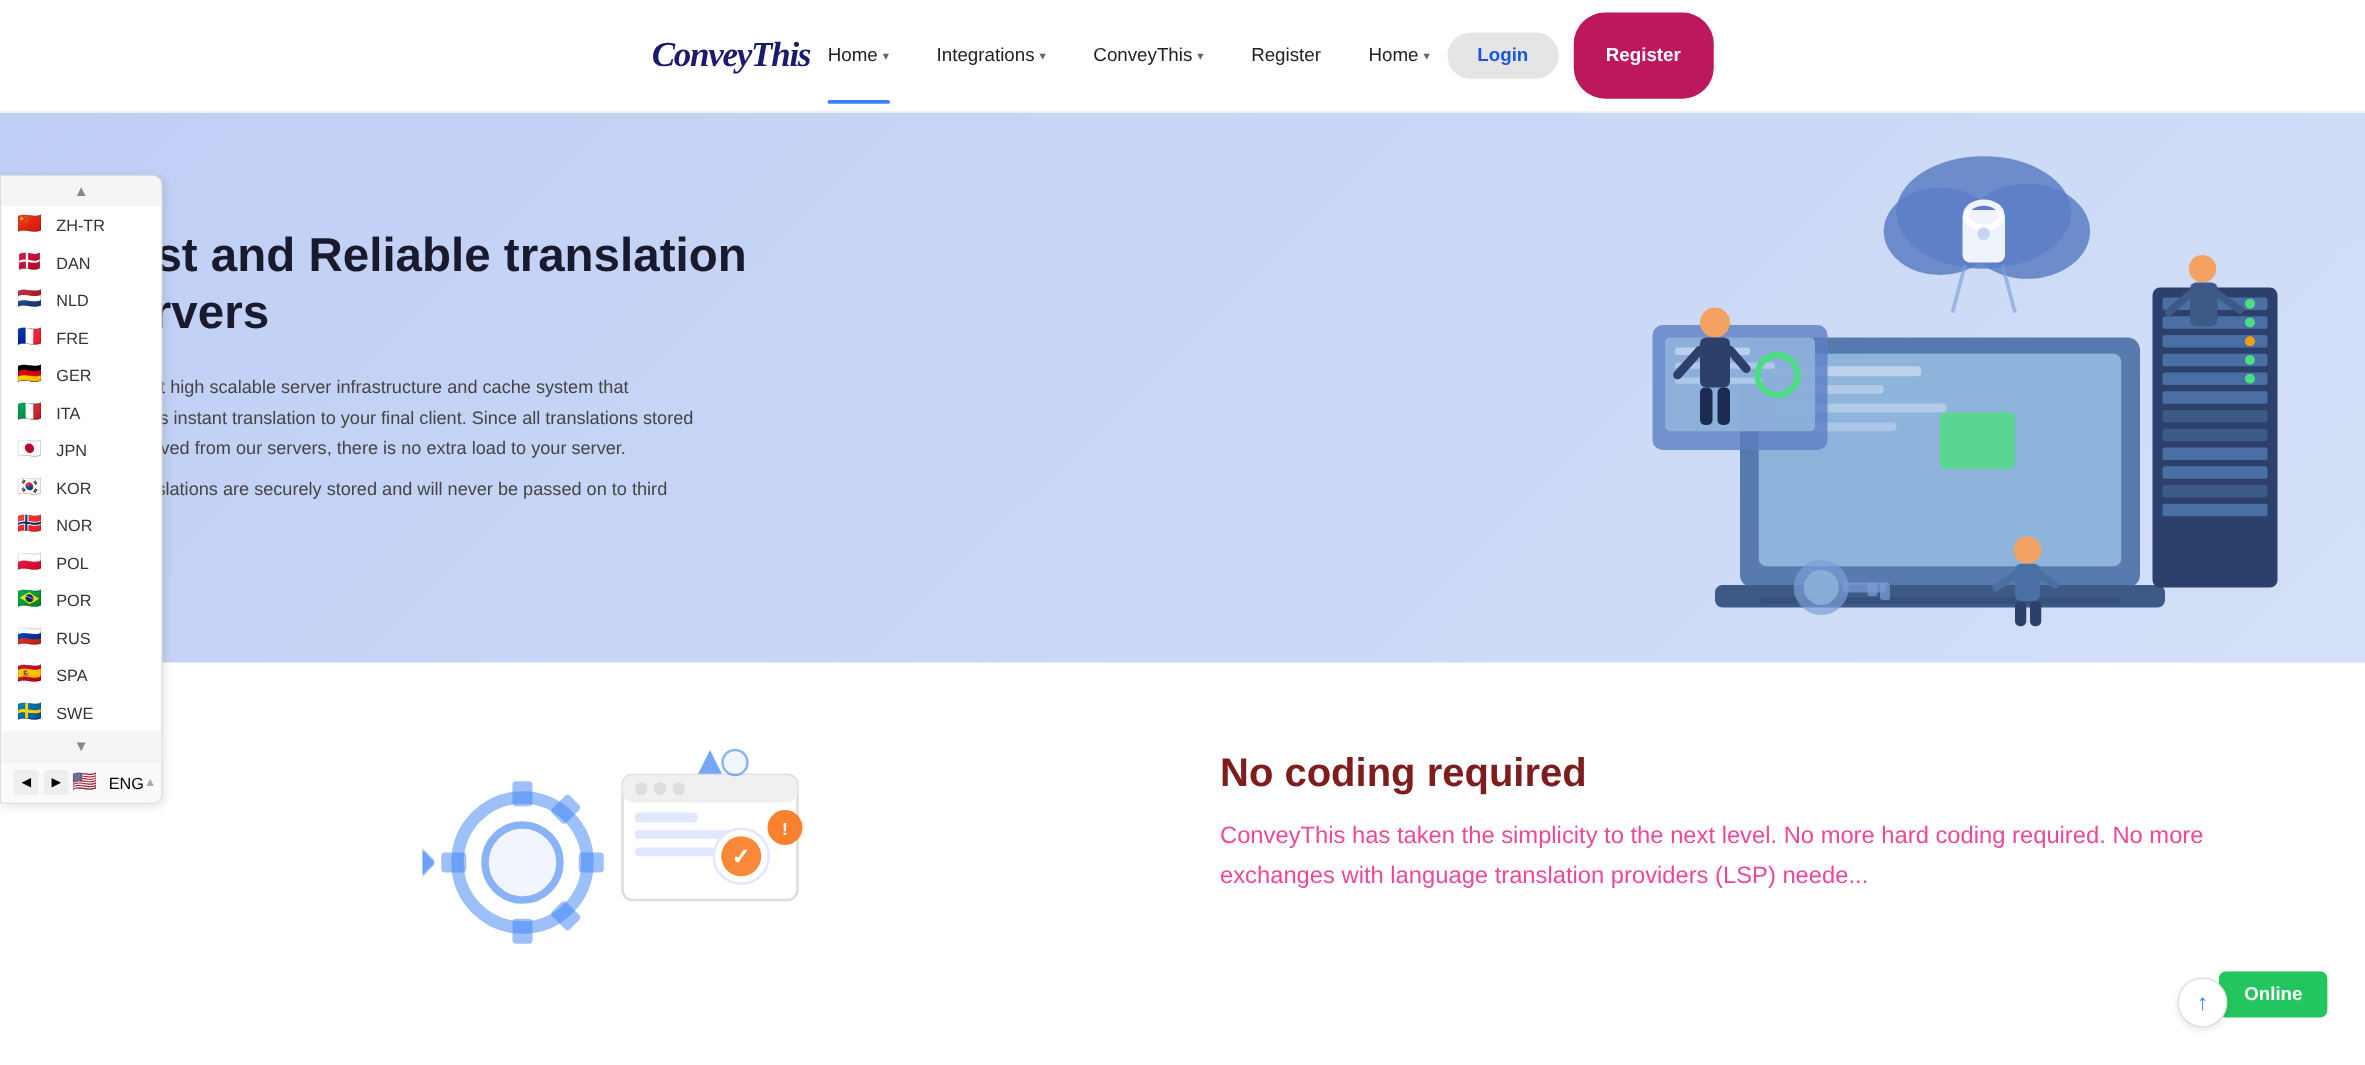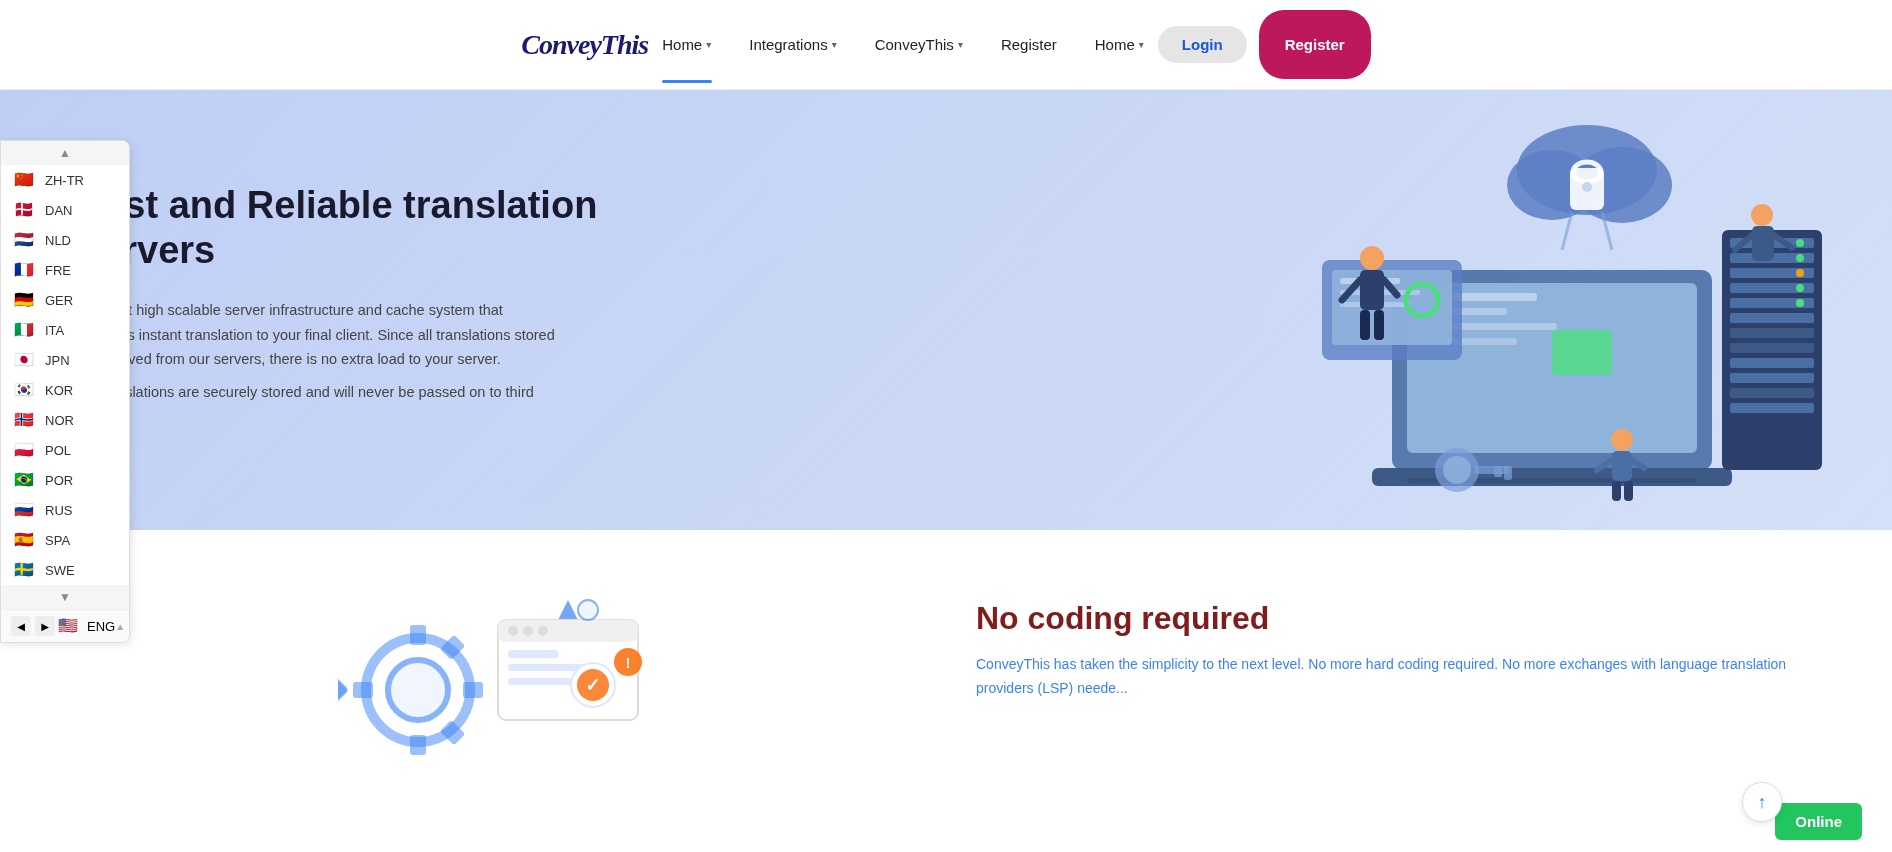--- a/index.html
+++ b/index.html
@@ -141,22 +141,22 @@
       flex: 1;
       padding-top: 10px;
     }
     .section-title {
       font-size: 32px;
       font-weight: 800;
       color: #7f1d1d;
       margin-bottom: 16px;
     }
     .section-desc {
-      font-size: 14px;
-      color: #3b82f6;
+      font-size: 19px;
+      color: #ec4899;
       line-height: 1.7;
     }
 
     
     .lang-widget {
       position: fixed;
       left: 0;
       top: 140px;
       background: #fff;
       border: 1px solid #ddd;
@@ -231,21 +231,21 @@
       font-size: 10px;
     }
     .lang-expand {
       font-size: 10px;
       color: #aaa;
     }
 
     
     .online-badge {
       position: fixed;
-      bottom: 12px;
+      bottom: 38px;
       right: 30px;
       background: #22c55e;
       color: #fff;
       padding: 10px 20px;
       border-radius: 6px;
       font-size: 15px;
       font-weight: 600;
       z-index: 300;
     }
 

